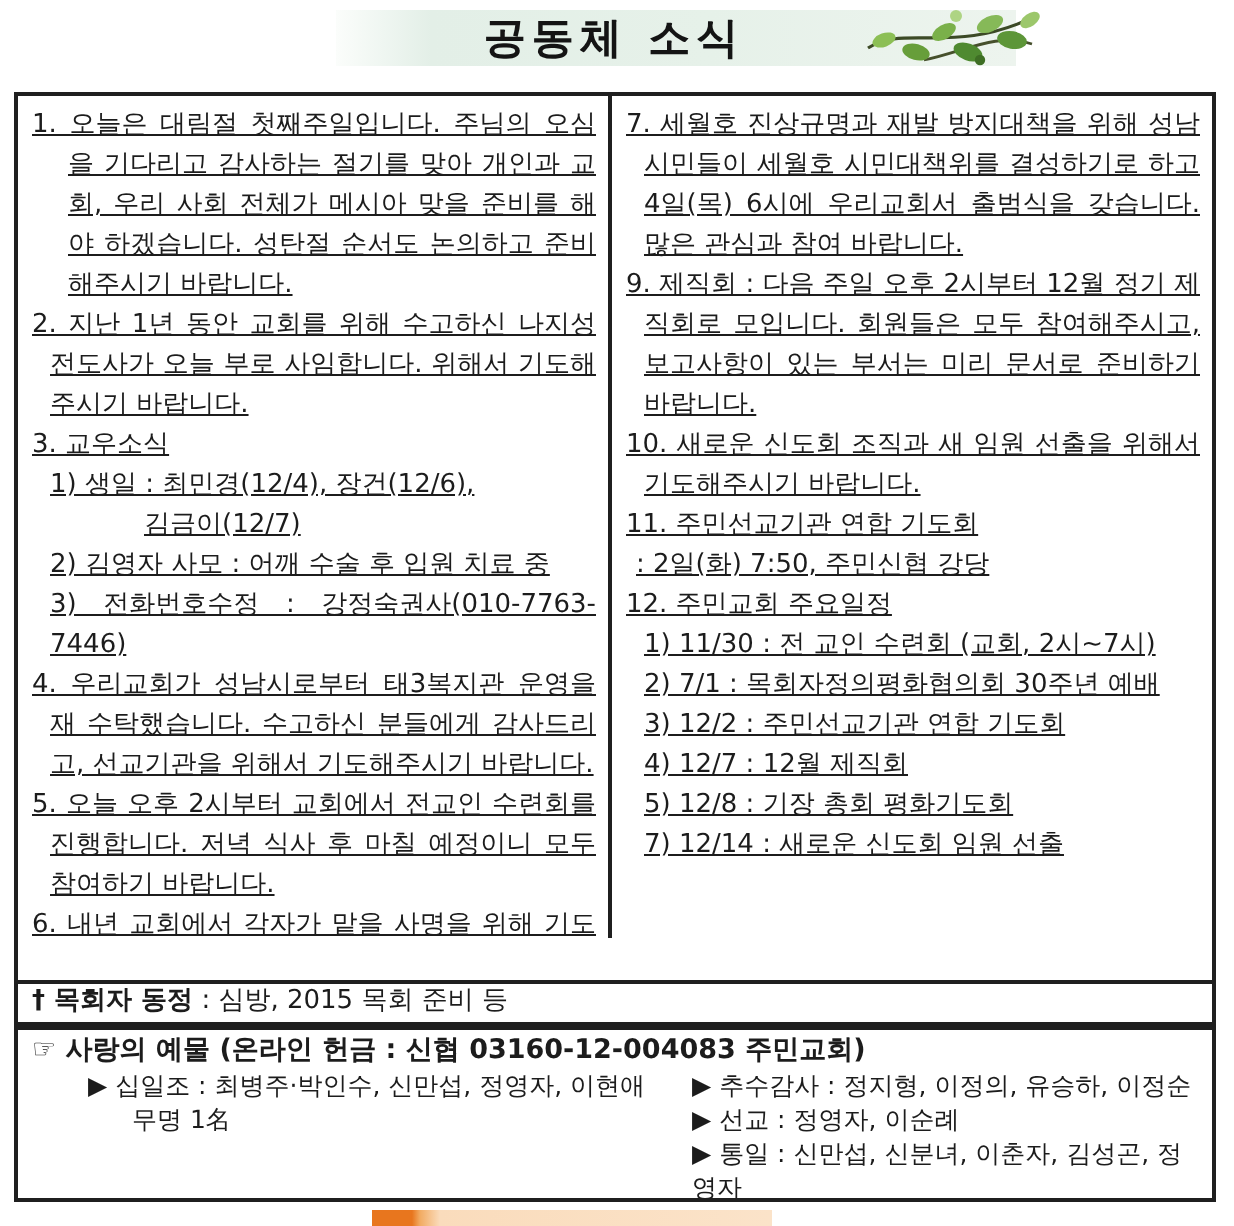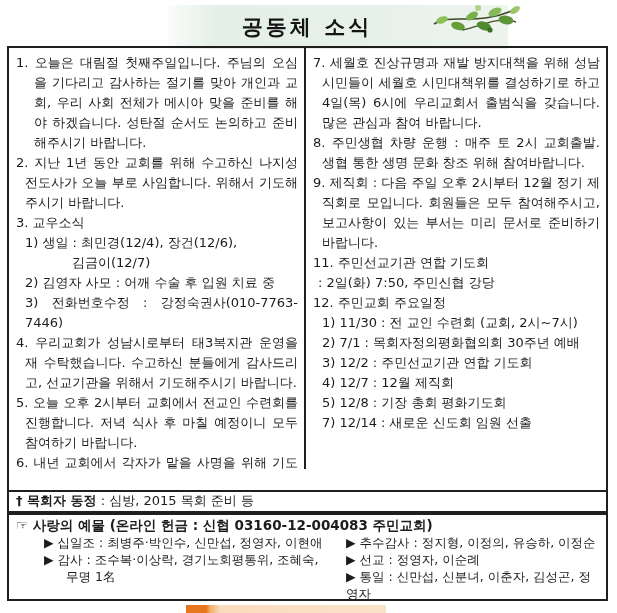--- a/index.html
+++ b/index.html
@@ -9,41 +9,41 @@
     font-family: "DejaVu Sans", "Liberation Sans", sans-serif;
     color: #1c1c1c;
     overflow: hidden;
     position: relative;
     -webkit-font-smoothing: antialiased;
   }
   .page { position: absolute; inset: 0; }
 
   
   .title-band {
-    position: absolute; left: 168px; top: 5px; width: 340px; height: 44px;
+    position: absolute; left: 168px; top: 5px; width: 340px; height: 28px;
     background: linear-gradient(90deg, #fbfdfb 0%, #e3efe7 14%, #e6f1e9 55%, #edf4ee 100%);
   }
   .title-text {
     position: absolute; left: 0; right: 62px; top: 0; bottom: 0;
     display: flex; align-items: center; justify-content: center;
     font-family: "DejaVu Serif", "Liberation Serif", serif;
     font-size: 21px; font-weight: bold; color: #141414;
     letter-spacing: 3px; white-space: nowrap;
   }
   .leaves { position: absolute; right: -12px; top: -3px; }
 
   
   .main-box {
     position: absolute; left: 7px; top: 46px; width: 601px; height: 467px;
     border: 2px solid #1f1f1f; box-sizing: border-box;
     display: flex; flex-direction: column;
     font-size: 13px; line-height: 20px;
   }
   .columns { flex: 1; display: flex; min-height: 0; }
-  .col { box-sizing: border-box; padding: 5px 6px 0 7px; overflow: hidden; }
+  .col { box-sizing: border-box; padding: 5px 6px 0 7px; overflow: hidden; text-decoration: underline; }
   .col-left { width: 297px; border-right: 2px solid #1f1f1f; }
   .col-right { flex: 1; }
   .item { text-align: justify; }
   .hang   { padding-left: 18px; text-indent: -18px; }
   .hang-sm{ padding-left: 9px;  text-indent: -9px; }
   .sub    { padding-left: 9px; }
   .sub-wrap { padding-left: 56px; }
   .sub-colon { padding-left: 5px; }
 
   .pastor-row {
@@ -106,22 +106,22 @@
         <div class="item sub-wrap">김금이(12/7)</div>
         <div class="item sub">2) 김영자 사모 : 어깨 수술 후 입원 치료 중</div>
         <div class="item sub">3) 전화번호수정 : 강정숙권사(010-7763-7446)</div>
         <div class="item hang-sm">4. 우리교회가 성남시로부터 태3복지관 운영을 재 수탁했습니다. 수고하신 분들에게 감사드리고, 선교기관을 위해서 기도해주시기 바랍니다.</div>
         <div class="item hang-sm">5. 오늘 오후 2시부터 교회에서 전교인 수련회를 진행합니다. 저녁 식사 후 마칠 예정이니 모두 참여하기 바랍니다.</div>
         <div class="item hang-sm">6. 내년 교회에서 각자가 맡을 사명을 위해 기도하면서 준비하기 바랍니다.</div>
       </div>
 
       <div class="col col-right">
         <div class="item hang-sm">7. 세월호 진상규명과 재발 방지대책을 위해 성남시민들이 세월호 시민대책위를 결성하기로 하고 4일(목) 6시에 우리교회서 출범식을 갖습니다. 많은 관심과 참여 바랍니다.</div>
-        <div class="item hang-sm">8. 주민생협 차량 운행 : 매주 토 2시 교회출발. 생협 통한 생명 문화 창조 위해 참여바랍니다.</div>
         <div class="item hang-sm">9. 제직회 : 다음 주일 오후 2시부터 12월 정기 제직회로 모입니다. 회원들은 모두 참여해주시고, 보고사항이 있는 부서는 미리 문서로 준비하기 바랍니다.</div>
+        <div class="item hang-sm">10. 새로운 신도회 조직과 새 임원 선출을 위해서 기도해주시기 바랍니다.</div>
         <div class="item">11. 주민선교기관 연합 기도회</div>
         <div class="item sub-colon">: 2일(화) 7:50, 주민신협 강당</div>
         <div class="item">12. 주민교회 주요일정</div>
         <div class="item sub">1) 11/30 : 전 교인 수련회 (교회, 2시~7시)</div>
         <div class="item sub">2) 7/1 : 목회자정의평화협의회 30주년 예배</div>
         <div class="item sub">3) 12/2 : 주민선교기관 연합 기도회</div>
         <div class="item sub">4) 12/7 : 12월 제직회</div>
         <div class="item sub">5) 12/8 : 기장 총회 평화기도회</div>
         <div class="item sub">7) 12/14 : 새로운 신도회 임원 선출</div>
       </div>
@@ -132,21 +132,20 @@
       <span class="lbl">† 목회자 동정</span>
       <span>: 심방, 2015 목회 준비 등</span>
     </div>
   </div>
 
   <div class="offering-box">
     <div class="off-header">☞ 사랑의 예물  (온라인 헌금 : 신협 03160-12-004083 주민교회)</div>
     <div class="off-cols">
       <div class="off-left">
         <div>▶ 십일조 : 최병주·박인수, 신만섭, 정영자, 이현애</div>
-        <div>▶ 감사 : 조수복·이상락, 경기노회평통위, 조혜숙,</div>
         <div class="off-indent">무명 1名</div>
       </div>
       <div class="off-right">
         <div>▶ 추수감사 : 정지형, 이정의, 유승하, 이정순</div>
         <div>▶ 선교 : 정영자, 이순례</div>
         <div>▶ 통일 : 신만섭, 신분녀, 이춘자, 김성곤, 정영자</div>
       </div>
     </div>
     <div class="off-notice">* 헌금은 예배당 입구에 들어오시면서 헌금함에 넣어주시기 바랍니다.</div>
   </div>

